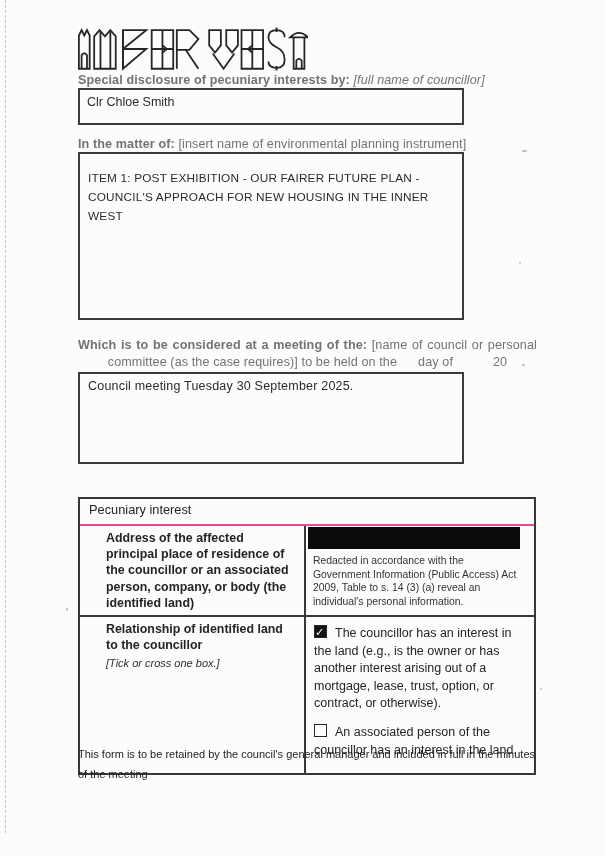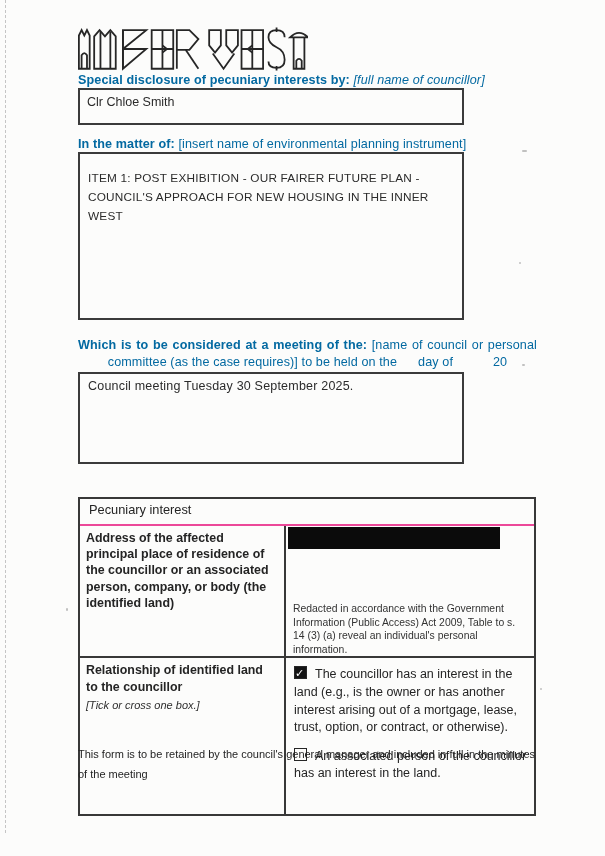--- a/index.html
+++ b/index.html
@@ -12,21 +12,21 @@
   
   .scan-line{position:absolute;left:5px;top:0;height:833px;width:0;border-left:1px dashed #bcbcbc;opacity:.85;}
   .speck{position:absolute;background:#8f8f8f;opacity:.55;border-radius:1px;}
 
   
   .logo{position:absolute;left:78px;top:26px;}
   .logo path,.logo line{stroke:#262626;fill:none;stroke-width:2;}
   .sr-only{position:absolute;width:1px;height:1px;overflow:hidden;clip:rect(0 0 0 0);}
 
   
-  .flabel{position:absolute;left:78px;width:459px;font-size:12.6px;line-height:16.5px;color:#0369a1;letter-spacing:.1px;}
+  .flabel{position:absolute;left:78px;width:459px;font-size:12.6px;line-height:16.5px;color:#737373;letter-spacing:.1px;}
   .flabel b{font-weight:700;}
   .it{font-style:italic;}
   .justify-full{text-align:justify;}
   .justify-full .jline{text-align:justify;text-align-last:justify;}
   .gap-sm{display:inline-block;width:21px;}
   .gap-md{display:inline-block;width:40px;}
 
   
   .fbox{position:absolute;left:78px;width:386px;border:2px solid #3b3b3b;box-sizing:border-box;background:transparent;}
   .box-name{top:88px;height:37px;}
@@ -34,29 +34,29 @@
   .box-matter{top:152px;height:168px;}
   .box-matter .val{display:block;padding:15px 10px 0 8px;width:372px;font-size:11.8px;line-height:19px;letter-spacing:.2px;}
   .box-meeting{top:372px;height:92px;}
   .box-meeting .val{display:block;padding:5px 12px 0 8px;font-size:12.5px;letter-spacing:.2px;}
 
   
   .ptable{position:absolute;left:78px;top:497px;width:458px;border:2px solid #383838;box-sizing:border-box;}
   .t-header{height:22px;border-bottom:2px solid #ec4899;padding:3px 0 0 9px;font-size:12.8px;color:#242424;}
   .t-row{display:flex;align-items:stretch;}
   .t-row.first{border-bottom:2px solid #383838;}
-  .t-left{width:206px;border-right:2px solid #383838;box-sizing:border-box;padding:4px 8px 4px 6px;}
+  .t-left{width:206px;border-right:2px solid #383838;box-sizing:border-box;padding:4px 8px 4px 6px;margin-left:20px;}
   .t-right{flex:1;box-sizing:border-box;}
   .cell-label{font-weight:700;font-size:12.4px;line-height:16.2px;color:#242424;}
   .cell-note{font-style:italic;font-size:11px;line-height:16px;margin-top:2px;color:#2e2e2e;}
   .row-address{min-height:82px;}
   .row-relationship{min-height:156px;}
 
   .redaction-bar{margin:1px 0 0 2px;width:212px;height:22px;background:#0b0b0b;}
-  .redaction-note{padding:5px 16px 0 7px;font-size:10.4px;line-height:13.6px;color:#333;margin-top:48px;}
+  .redaction-note{padding:5px 16px 0 7px;font-size:10.4px;line-height:13.6px;color:#333;}
 
   .options{padding:8px 6px 0 8px;}
   .opt{font-size:12.5px;line-height:17.6px;margin-bottom:11px;color:#242424;}
   .cb{display:inline-block;width:11px;height:11px;border:1.6px solid #262626;margin-right:8px;vertical-align:-1px;position:relative;background:#fcfcfb;}
   .cb.checked{background:#141414;}
   .cb.checked::after{content:"\2713";position:absolute;left:0px;top:-2px;color:#fff;font-size:11px;font-weight:700;}
 
   .footer-note{position:absolute;left:78px;top:744px;width:466px;font-size:11px;line-height:20px;color:#242424;}
 </style>
 </head>

